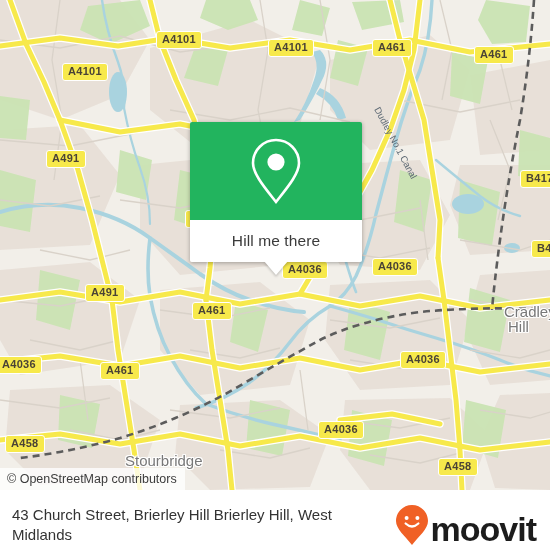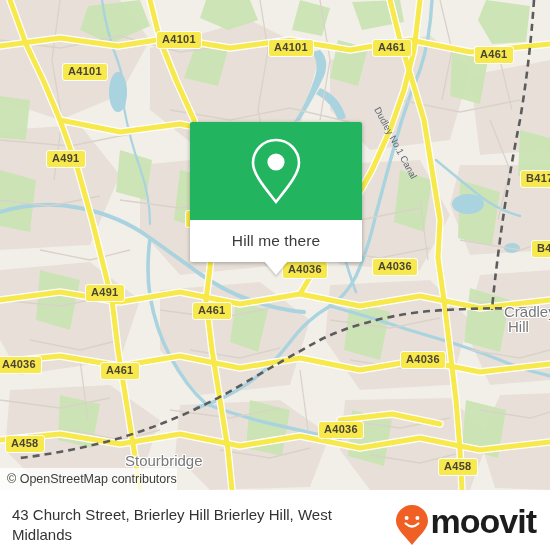--- a/index.html
+++ b/index.html
@@ -55,21 +55,21 @@
     color:#5e6a75;
     font-size:9.5px;
     white-space:nowrap;
     transform-origin:0 0;
   }
 
   
   .attrib{
     position:absolute;left:0;bottom:0;
     height:22px;line-height:22px;
-    padding:0 0 0 7px;
+    padding:0 8px 0 7px;
     background:rgba(255,255,255,.78);
     color:#3c3c3c;
     font-size:12.5px;
     white-space:nowrap;
   }
 
   
   .popup{
     position:absolute;left:190px;top:122px;width:172px;
     box-shadow:0 1px 4px rgba(0,0,0,.32);
@@ -111,21 +111,21 @@
     display:flex;align-items:center;justify-content:space-between;
     box-sizing:border-box;
     padding:10px 14px 0 12px;
   }
   .footer-address{
     color:#333333;
     font-size:15px;
     line-height:20px;
     max-width:370px;
   }
-  .logo{display:flex;align-items:flex-start;gap:2px;}
+  .logo{display:flex;align-items:flex-end;gap:2px;}
   .logo-word{
     color:#1c1c1c;
     font-size:34px;
     line-height:34px;
     font-weight:bold;
     letter-spacing:-1px;
   }
 </style>
 </head>
 <body>

